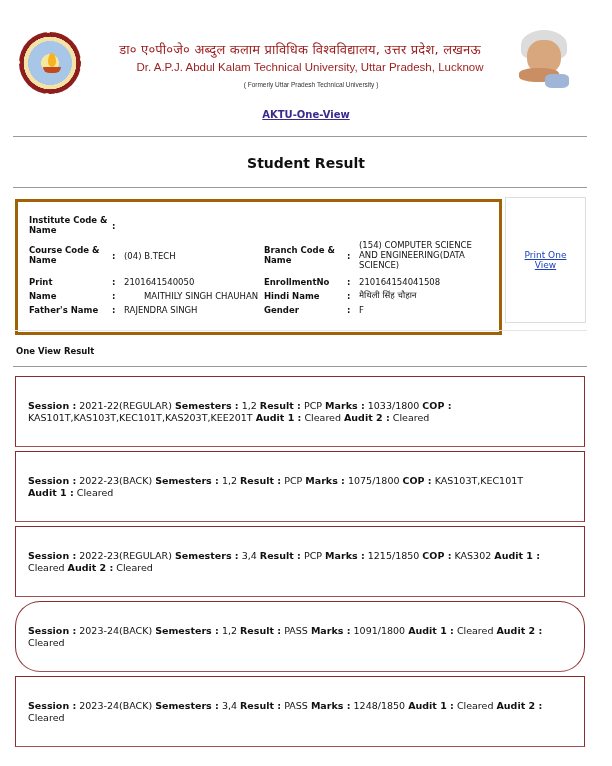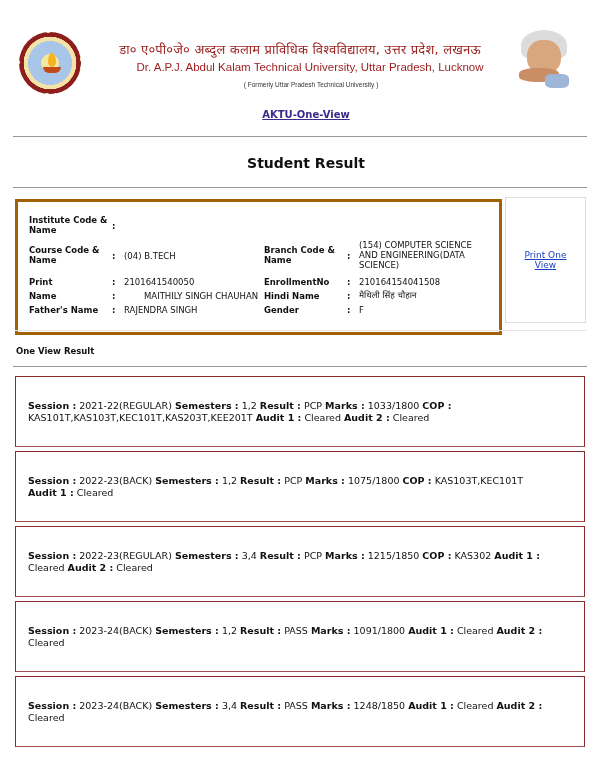--- a/index.html
+++ b/index.html
@@ -234,21 +234,21 @@
     <span>1215/1850</span>
     <b>COP :</b>
     <span>KAS302</span>
     <b>Audit 1 :</b>
     <span>Cleared</span>
     <b>Audit 2 :</b>
     <span>Cleared</span>
   </div>
 </div>
 
-<div class="result-box" style="top:601px;">
+<div class="result-box" style="top:601px;border-radius:25px;">
   <div class="txt">
     <b>Session :</b>
     <span>2023-24(BACK)</span>
     <b>Semesters :</b>
     <span>1,2</span>
     <b>Result :</b>
     <span>PASS</span>
     <b>Marks :</b>
     <span>1091/1800</span>
     <b>Audit 1 :</b>

